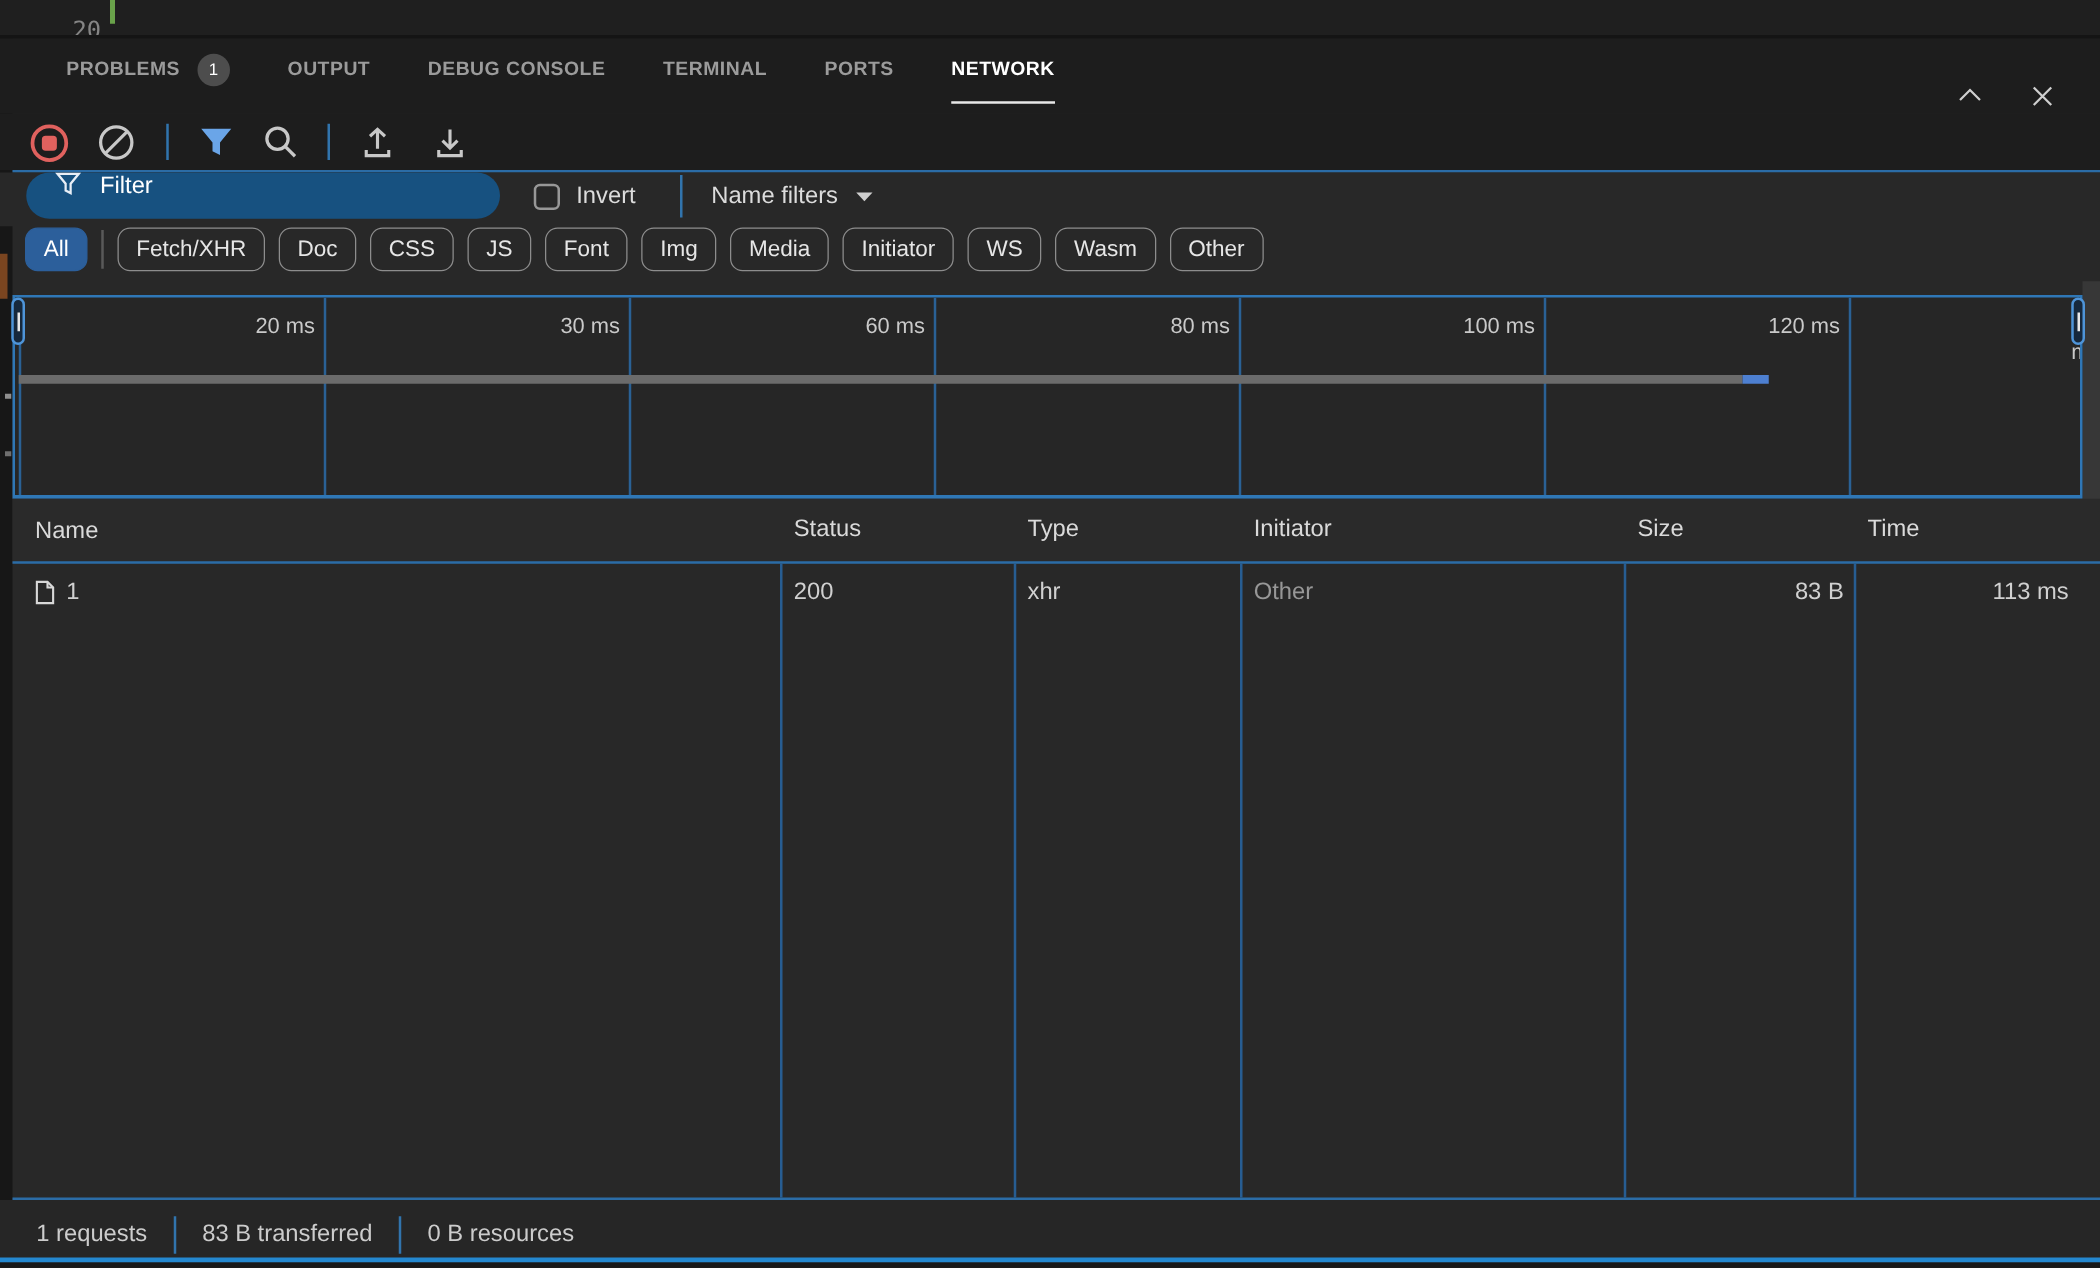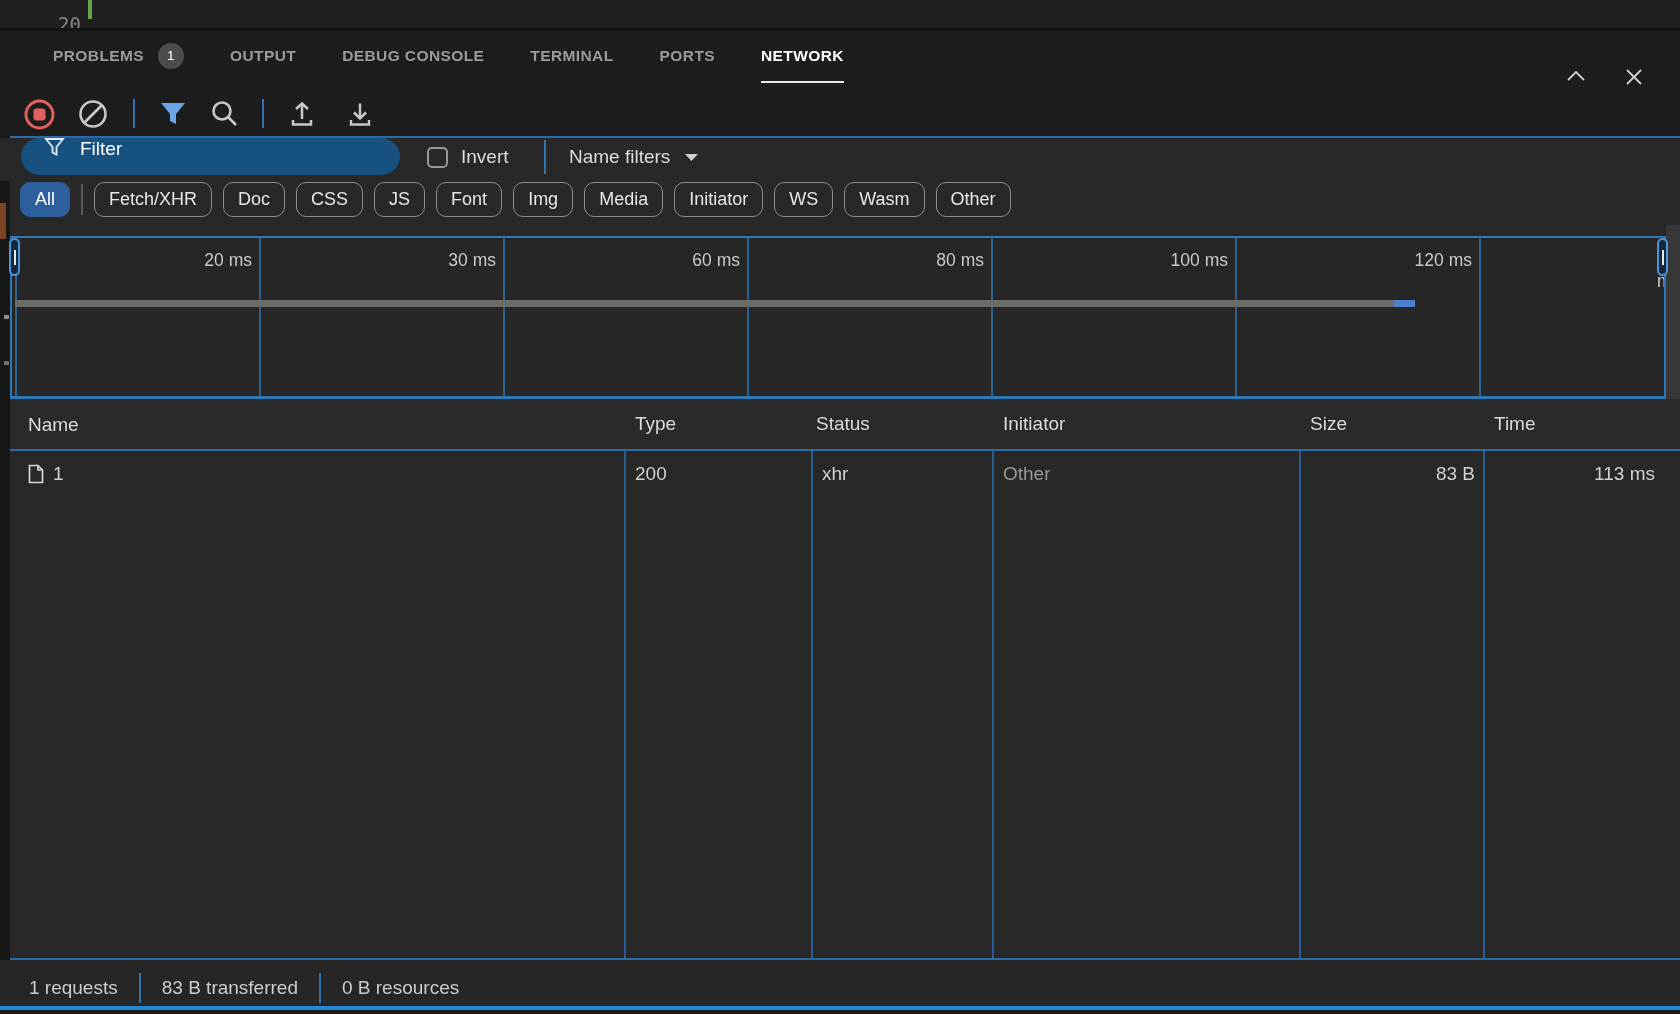--- a/index.html
+++ b/index.html
@@ -264,22 +264,22 @@
   <div id="collines">
       <div class="tbl-colline" style="left: 624px;"></div>
       <div class="tbl-colline" style="left: 811px;"></div>
       <div class="tbl-colline" style="left: 992px;"></div>
       <div class="tbl-colline" style="left: 1299px;"></div>
       <div class="tbl-colline" style="left: 1483px;"></div>
     </div>
 
   <div class="tbl-header" id="thead">
       <div class="cell c0">Name</div>
+      <div class="cell c1">Status</div>
       <div class="cell c2">Type</div>
-      <div class="cell c1">Status</div>
       <div class="cell c3">Initiator</div>
       <div class="cell c4">Size</div>
       <div class="cell c5">Time</div>
     </div>
   <div class="tbl-header-border"></div>
 
   <div id="rows">
       <div class="tbl-row">
         <div class="cell c0">
           <svg width="16" height="20" viewBox="0 0 16 20">

